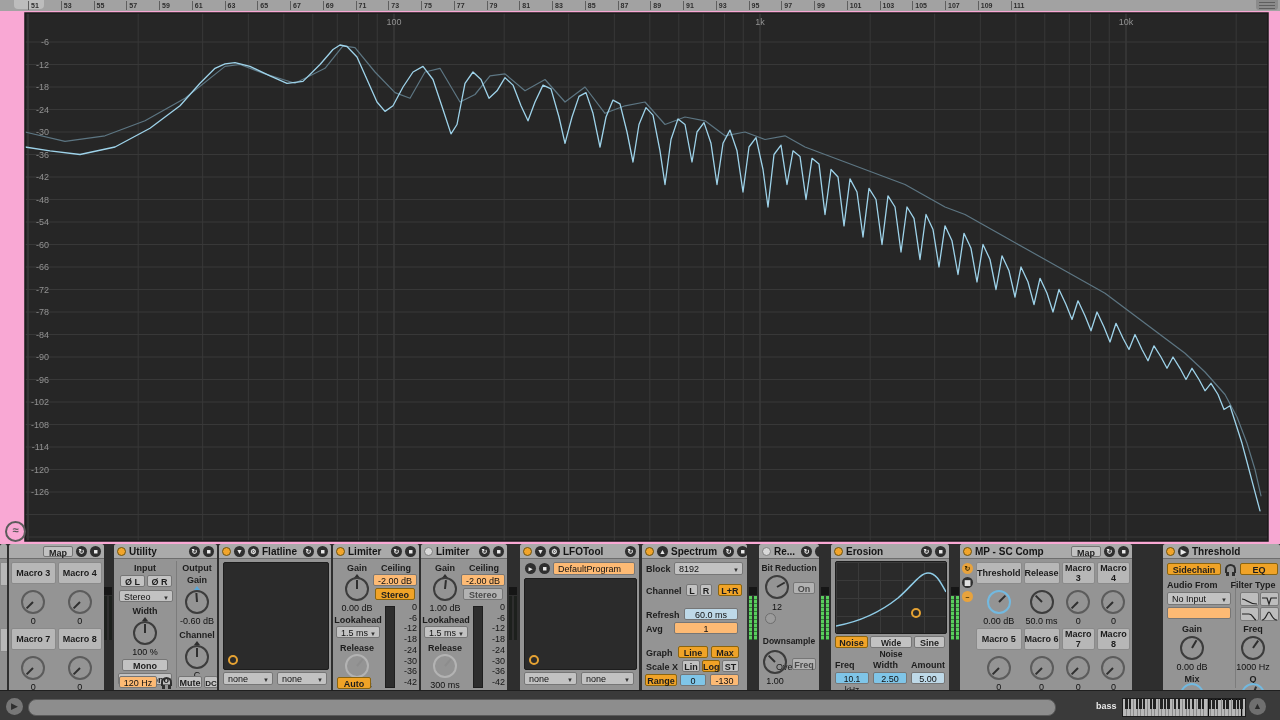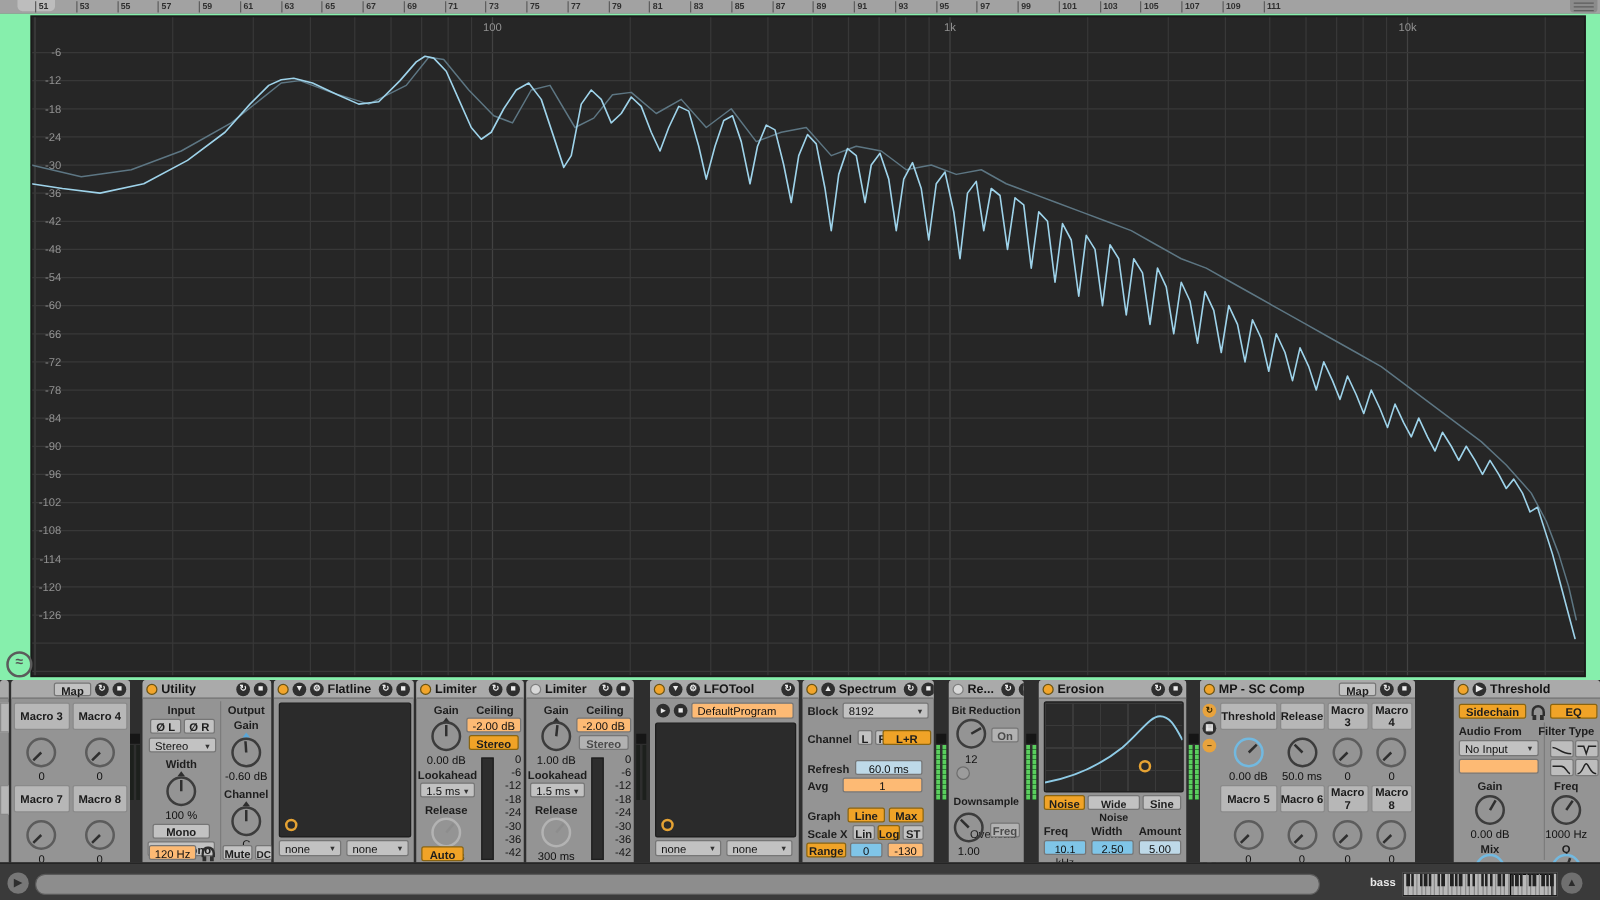--- a/index.html
+++ b/index.html
@@ -5,21 +5,21 @@
   html,body{margin:0;padding:0;background:#2b2b2b;}
   body{font-family:"Liberation Sans",sans-serif;-webkit-font-smoothing:antialiased;}
   .screen{position:relative;width:1280px;height:720px;overflow:hidden;background:#747474;}
   
   .ruler{position:absolute;left:0;top:0;width:1280px;height:11px;background:#a2a2a2;border-bottom:1px solid #5c5c5c;overflow:hidden;}
   .ruler .tab{position:absolute;left:14px;top:0;width:30px;height:9px;background:#bdbdbd;border-radius:0 0 4px 4px;}
   .ruler span{position:absolute;top:1px;font:700 7px "Liberation Sans",sans-serif;color:#2e2e2e;border-left:1px solid #5f5f5f;padding-left:2px;line-height:9px;}
   .zoomwidget{position:absolute;right:2px;top:0;width:22px;height:10px;background:#8b8b8b;border-radius:0 0 3px 3px;}
   .zoomwidget i{display:block;height:1px;background:#5e5e5e;margin:2px 3px 0 3px;}
   
-  .specwrap{position:absolute;left:0;top:11px;width:1280px;height:533px;background:#86efac;}
+  .specwrap{position:absolute;left:0;top:11px;width:1280px;height:533px;background:#f9a8d4;}
   .foldbtn{position:absolute;left:5px;top:510px;width:17px;height:17px;border-radius:50%;border:2px solid #5b5b5b;color:#555;font:700 11px/15px "Liberation Sans",sans-serif;text-align:center;}
   
   .chain{position:absolute;left:0;top:544px;width:1280px;height:146px;background:#2e2e2e;}
   .dev{position:absolute;top:0;height:146px;background:#949494;border-radius:3px 3px 0 0;overflow:hidden;}
   .dt{position:absolute;top:0;left:0;width:100%;height:15px;background:#aaaaaa;border-bottom:1px solid #6d6d6d;display:flex;align-items:center;gap:3px;padding:0 3px;box-sizing:border-box;}
   .dn{font:700 10px "Liberation Sans",sans-serif;color:#151515;white-space:nowrap;}
   .sp{flex:1;}
   .led{width:9px;height:9px;border-radius:50%;background:#f2a52b;border:1px solid #6b5313;box-sizing:border-box;flex:none;}
   .led.off{background:#d8d8d8;border-color:#7f7f7f;}
   .ci{width:11px;height:11px;border-radius:50%;background:#2f2f2f;color:#ececec;font:700 7px/11px "Liberation Sans",sans-serif;text-align:center;flex:none;}
@@ -416,21 +416,21 @@
         <span class="dn">Spectrum</span>
         <span class="sp"></span>
         <span class="ci">↻</span>
         <span class="ci">■</span>
       </div>
       <div class="lb" style="left:4px;top:20px;text-align:left;">Block</div>
       <div class="dd" style="left:32px;top:18px;width:69px;height:13px;">8192</div>
       <div class="lb" style="left:4px;top:42px;text-align:left;">Channel</div>
       <div class="btn" style="left:44px;top:40px;width:12px;height:12px;">L</div>
       <div class="btn" style="left:58px;top:40px;width:12px;height:12px;">R</div>
-      <div class="btn orange" style="left:64px;top:40px;width:39px;height:12px;">L+R</div>
+      <div class="btn orange" style="left:76px;top:40px;width:24px;height:12px;">L+R</div>
       <div class="lb" style="left:4px;top:66px;text-align:left;">Refresh</div>
       <div class="valbox pblue" style="left:42px;top:64px;width:54px;height:12px;">60.0 ms</div>
       <div class="lb" style="left:4px;top:80px;text-align:left;">Avg</div>
       <div class="valbox" style="left:32px;top:78px;width:64px;height:12px;">1</div>
       <div class="lb" style="left:4px;top:104px;text-align:left;">Graph</div>
       <div class="btn orange" style="left:36px;top:102px;width:30px;height:12px;">Line</div>
       <div class="btn orange" style="left:69px;top:102px;width:28px;height:12px;">Max</div>
       <div class="lb" style="left:4px;top:118px;text-align:left;">Scale X</div>
       <div class="btn" style="left:40px;top:116px;width:18px;height:12px;">Lin</div>
       <div class="btn orange" style="left:60px;top:116px;width:18px;height:12px;">Log</div>

